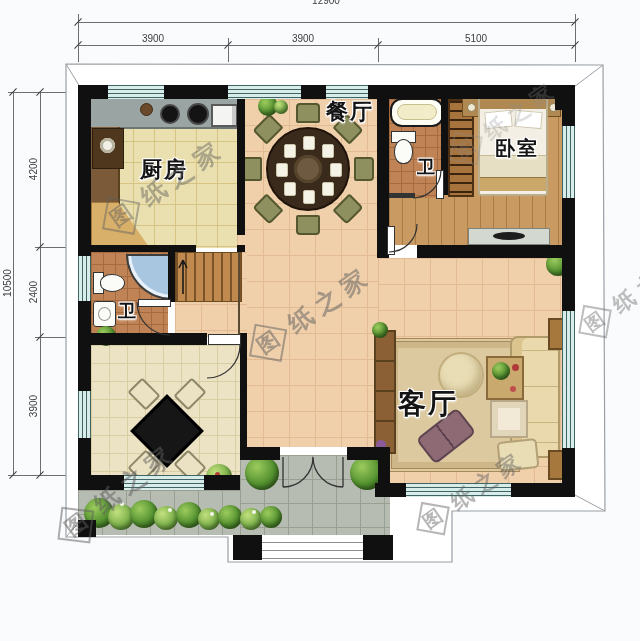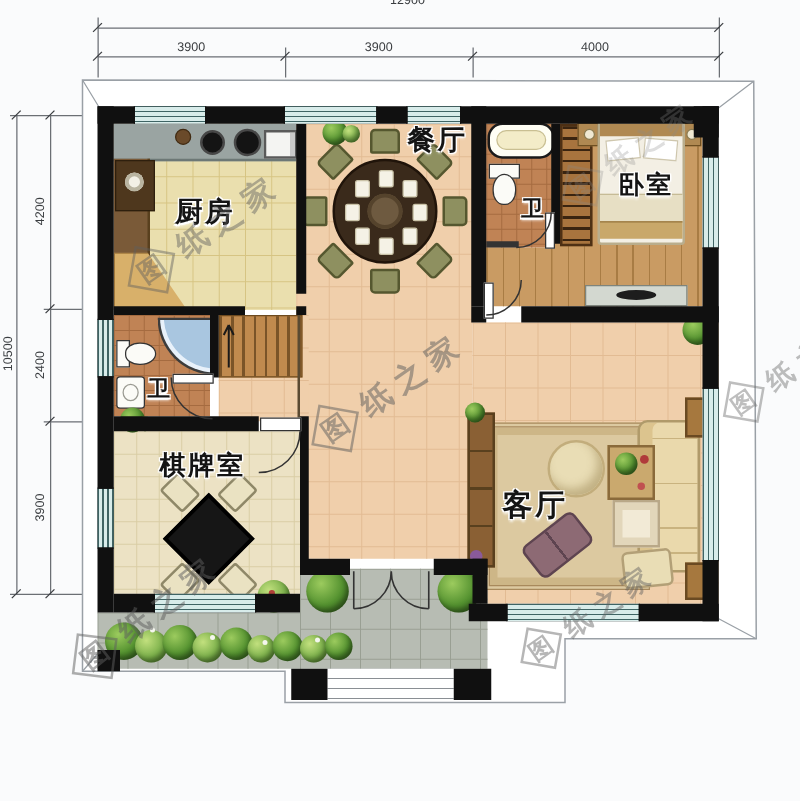--- a/index.html
+++ b/index.html
@@ -66,21 +66,21 @@
     <div class="dline" style="left:78px;top:45px;width:497px;height:1px;"></div>
     <div class="tick" style="left:78px;top:22px;"></div>
       <div class="tick" style="left:575px;top:22px;"></div>
     <div class="tick" style="left:78px;top:45px;"></div>
       <div class="tick" style="left:228px;top:45px;"></div>
     <div class="tick" style="left:378px;top:45px;"></div>
       <div class="tick" style="left:575px;top:45px;"></div>
     <div class="dim-label" style="left:326px;top:6px;">12900</div>
     <div class="dim-label" style="left:153px;top:44px;">3900</div>
     <div class="dim-label" style="left:303px;top:44px;">3900</div>
-    <div class="dim-label" style="left:476px;top:44px;">4000</div>
+    <div class="dim-label" style="left:476px;top:44px;">5100</div>
   </div>
 
   <div>
     <div class="dline" style="left:8px;top:92px;width:58px;height:1px;"></div>
     <div class="dline" style="left:35px;top:247px;width:31px;height:1px;"></div>
     <div class="dline" style="left:35px;top:337px;width:31px;height:1px;"></div>
     <div class="dline" style="left:8px;top:475px;width:58px;height:1px;"></div>
     <div class="dline" style="left:13px;top:92px;width:1px;height:383px;"></div>
     <div class="dline" style="left:40px;top:92px;width:1px;height:383px;"></div>
     <div class="tick" style="left:13px;top:92px;"></div>
@@ -265,22 +265,21 @@
     <path d="M313 457 A30 30 0 0 1 283 487 M313 457 A30 30 0 0 0 343 487" fill="none" stroke="#333" stroke-width="1.3"></path>
     <path d="M283 457 L283 487 M343 457 L343 487" stroke="#333" stroke-width="1.3"></path>
     <path d="M183 294 L183 260 M183 260 l-4 8 M183 260 l4 8" stroke="#1a1a1a" stroke-width="1.6" fill="none"></path>
   </svg>
 
   <div class="room-label" style="left:164px;top:170px;font-size:22px;">厨房</div>
   <div class="room-label" style="left:350px;top:112px;font-size:22px;">餐厅</div>
   <div class="room-label" style="left:427px;top:167px;font-size:18px;">卫</div>
   <div class="room-label" style="left:517px;top:148px;font-size:20px;">卧室</div>
   <div class="room-label" style="left:128px;top:311px;font-size:18px;">卫</div>
-  <div class="room-label" style="left:162px;top:372px;font-size:21px;">棋牌室</div>
-  <div class="room-label" style="left:428px;top:404px;font-size:24px;">客厅</div>
+  <div class="room-label" style="left:428px;top:404px;font-size:28px;">客厅</div>
 
   <div class="wm" style="left:165px;top:185px;font-size:25px;opacity:.45;transform:translate(-50%,-50%) rotate(-35deg);">
     <span class="d">
         <span>图</span>
       </span>
       <span class="t">纸之家</span>
   </div>
   <div class="wm" style="left:312px;top:312px;font-size:25px;opacity:.5;transform:translate(-50%,-50%) rotate(-35deg);">
     <span class="d">
         <span>图</span>

